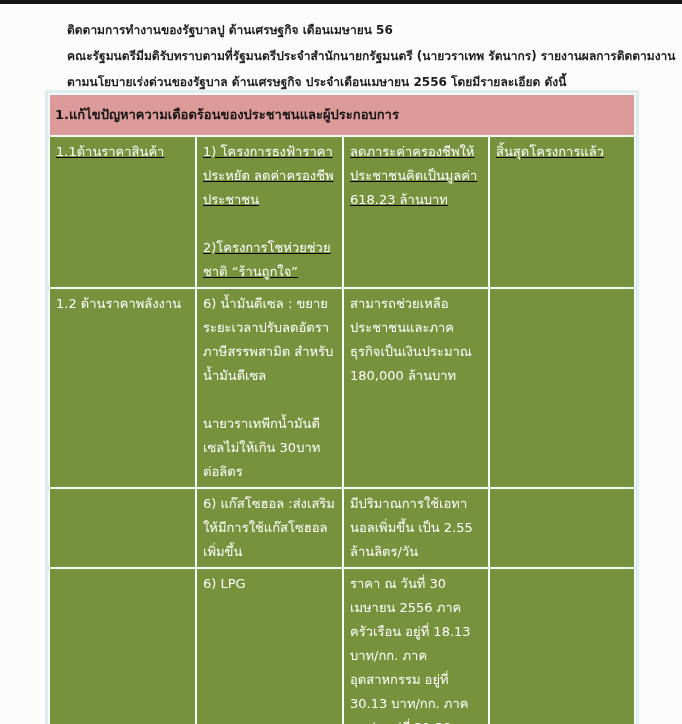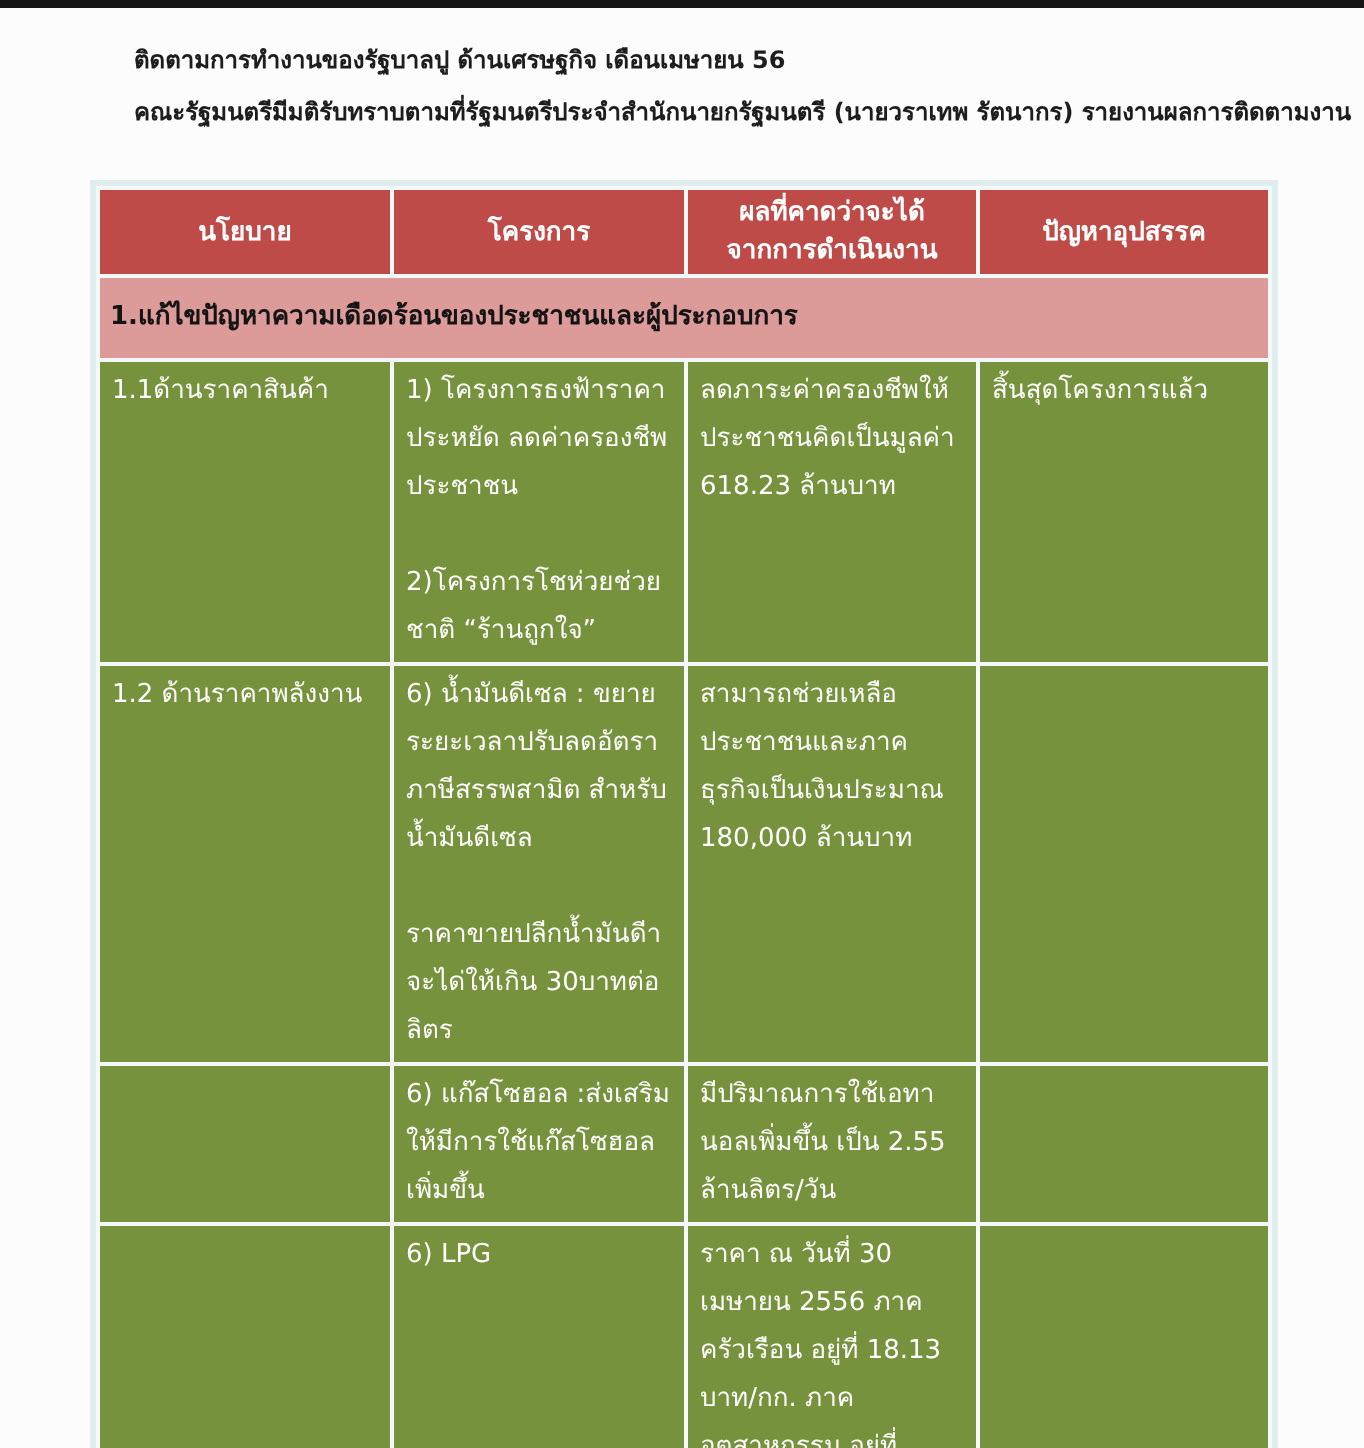--- a/index.html
+++ b/index.html
@@ -69,47 +69,39 @@
   td.cell p:last-child{margin-bottom:0;}
 </style>
 </head>
 <body>
 
 <div class="top-bar"></div>
 
 <div class="title-block">
   <div>ติดตามการทำงานของรัฐบาลปู ด้านเศรษฐกิจ เดือนเมษายน 56</div>
   <div>คณะรัฐมนตรีมีมติรับทราบตามที่รัฐมนตรีประจำสำนักนายกรัฐมนตรี (นายวราเทพ รัตนากร) รายงานผลการติดตามงาน</div>
+  <div>ตามนโยบายเร่งด่วนของรัฐบาล ด้านเศรษฐกิจ ประจำเดือนเมษายน 2556  โดยมีรายละเอียด ดังนี้</div>
 </div>
 
 <div class="table-wrap">
   <table class="report">
     <colgroup>
       <col style="width:145px">
         <col style="width:145px">
         <col style="width:144px">
         <col style="width:144px">
     </colgroup>
 
     <tbody>
-        <tr style="height:42px;">
-      <td class="hdr">นโยบาย</td>
-      <td class="hdr">โครงการ</td>
-      <td class="hdr">
-        <div>ผลที่คาดว่าจะได้</div>
-        <div>จากการดำเนินงาน</div>
-      </td>
-      <td class="hdr">ปัญหาอุปสรรค</td>
-    </tr>
 
     <tr style="height:40px;">
       <td class="section" colspan="4">1.แก้ไขปัญหาความเดือดร้อนของประชาชนและผู้ประกอบการ</td>
     </tr>
 
-    <tr style="height:128px;">
+    <tr style="height:128px;text-decoration:underline;">
       <td class="cell">
             <p>1.1ด้านราคาสินค้า</p>
           </td>
       <td class="cell">
         <p>1) โครงการธงฟ้าราคาประหยัด ลดค่าครองชีพประชาชน</p>
         <p>2)โครงการโชห่วยช่วยชาติ “ร้านถูกใจ”</p>
       </td>
       <td class="cell">
             <p>ลดภาระค่าครองชีพให้ประชาชนคิดเป็นมูลค่า 618.23 ล้านบาท</p>
           </td>
@@ -117,21 +109,21 @@
             <p>สิ้นสุดโครงการแล้ว</p>
           </td>
     </tr>
 
     <tr style="height:140px;">
       <td class="cell">
             <p>1.2 ด้านราคาพลังงาน</p>
           </td>
       <td class="cell">
         <p>6) น้ำมันดีเซล : ขยายระยะเวลาปรับลดอัตราภาษีสรรพสามิต สำหรับน้ำมันดีเซล</p>
-        <p>ราคาขายปลีกน้ำมันดีาจะได่ให้เกิน 30บาทต่อลิตร</p>
+        <p>นายวราเทพีกน้ำมันดีเซลไม่ให้เกิน 30บาทต่อลิตร</p>
       </td>
       <td class="cell">
             <p>สามารถช่วยเหลือประชาชนและภาคธุรกิจเป็นเงินประมาณ 180,000 ล้านบาท</p>
           </td>
       <td class="cell">
             <p></p>
           </td>
     </tr>
 
     <tr style="height:53px;">

